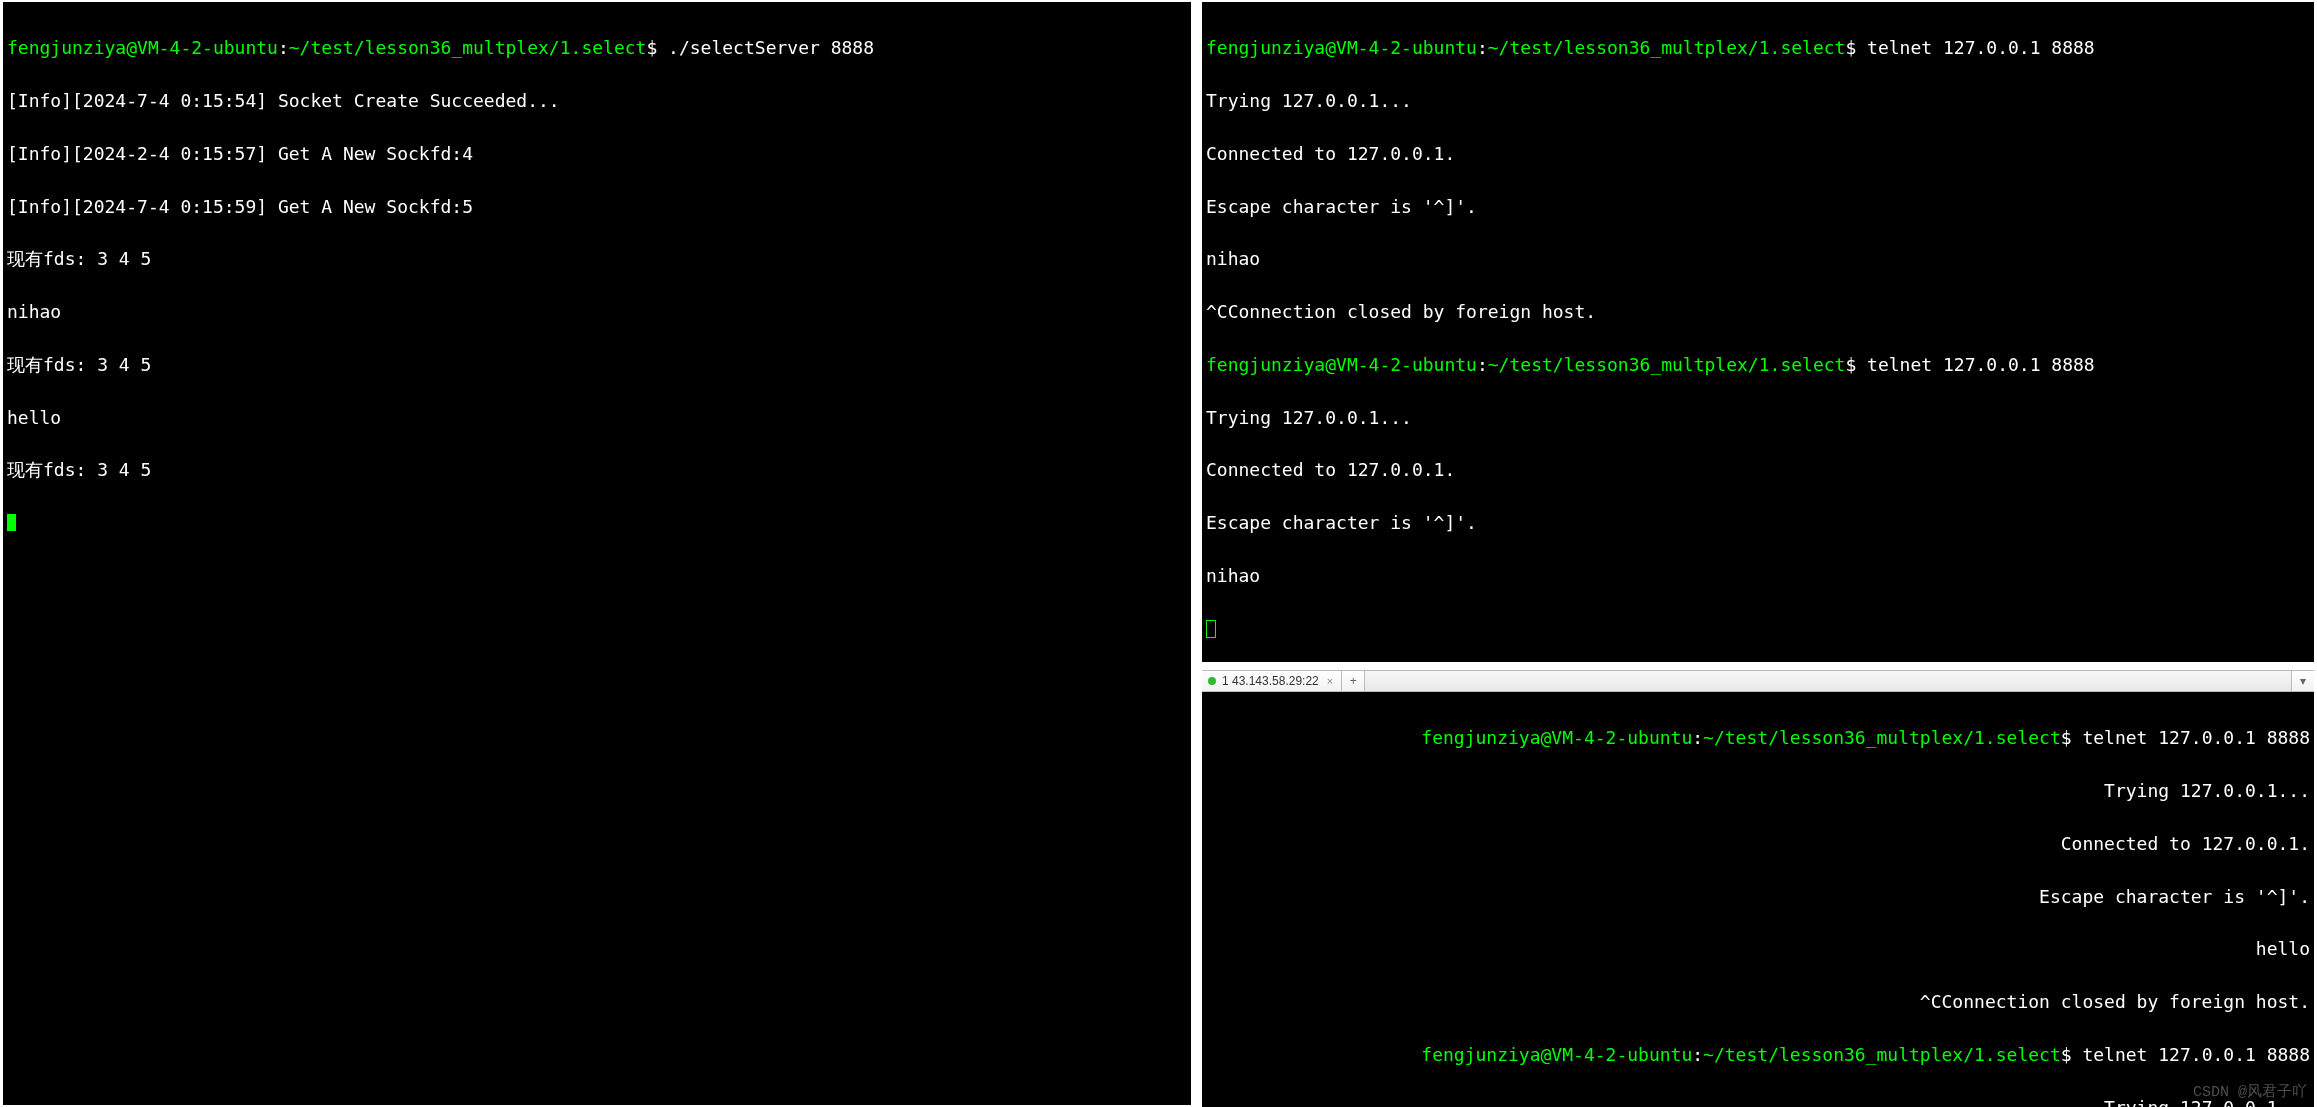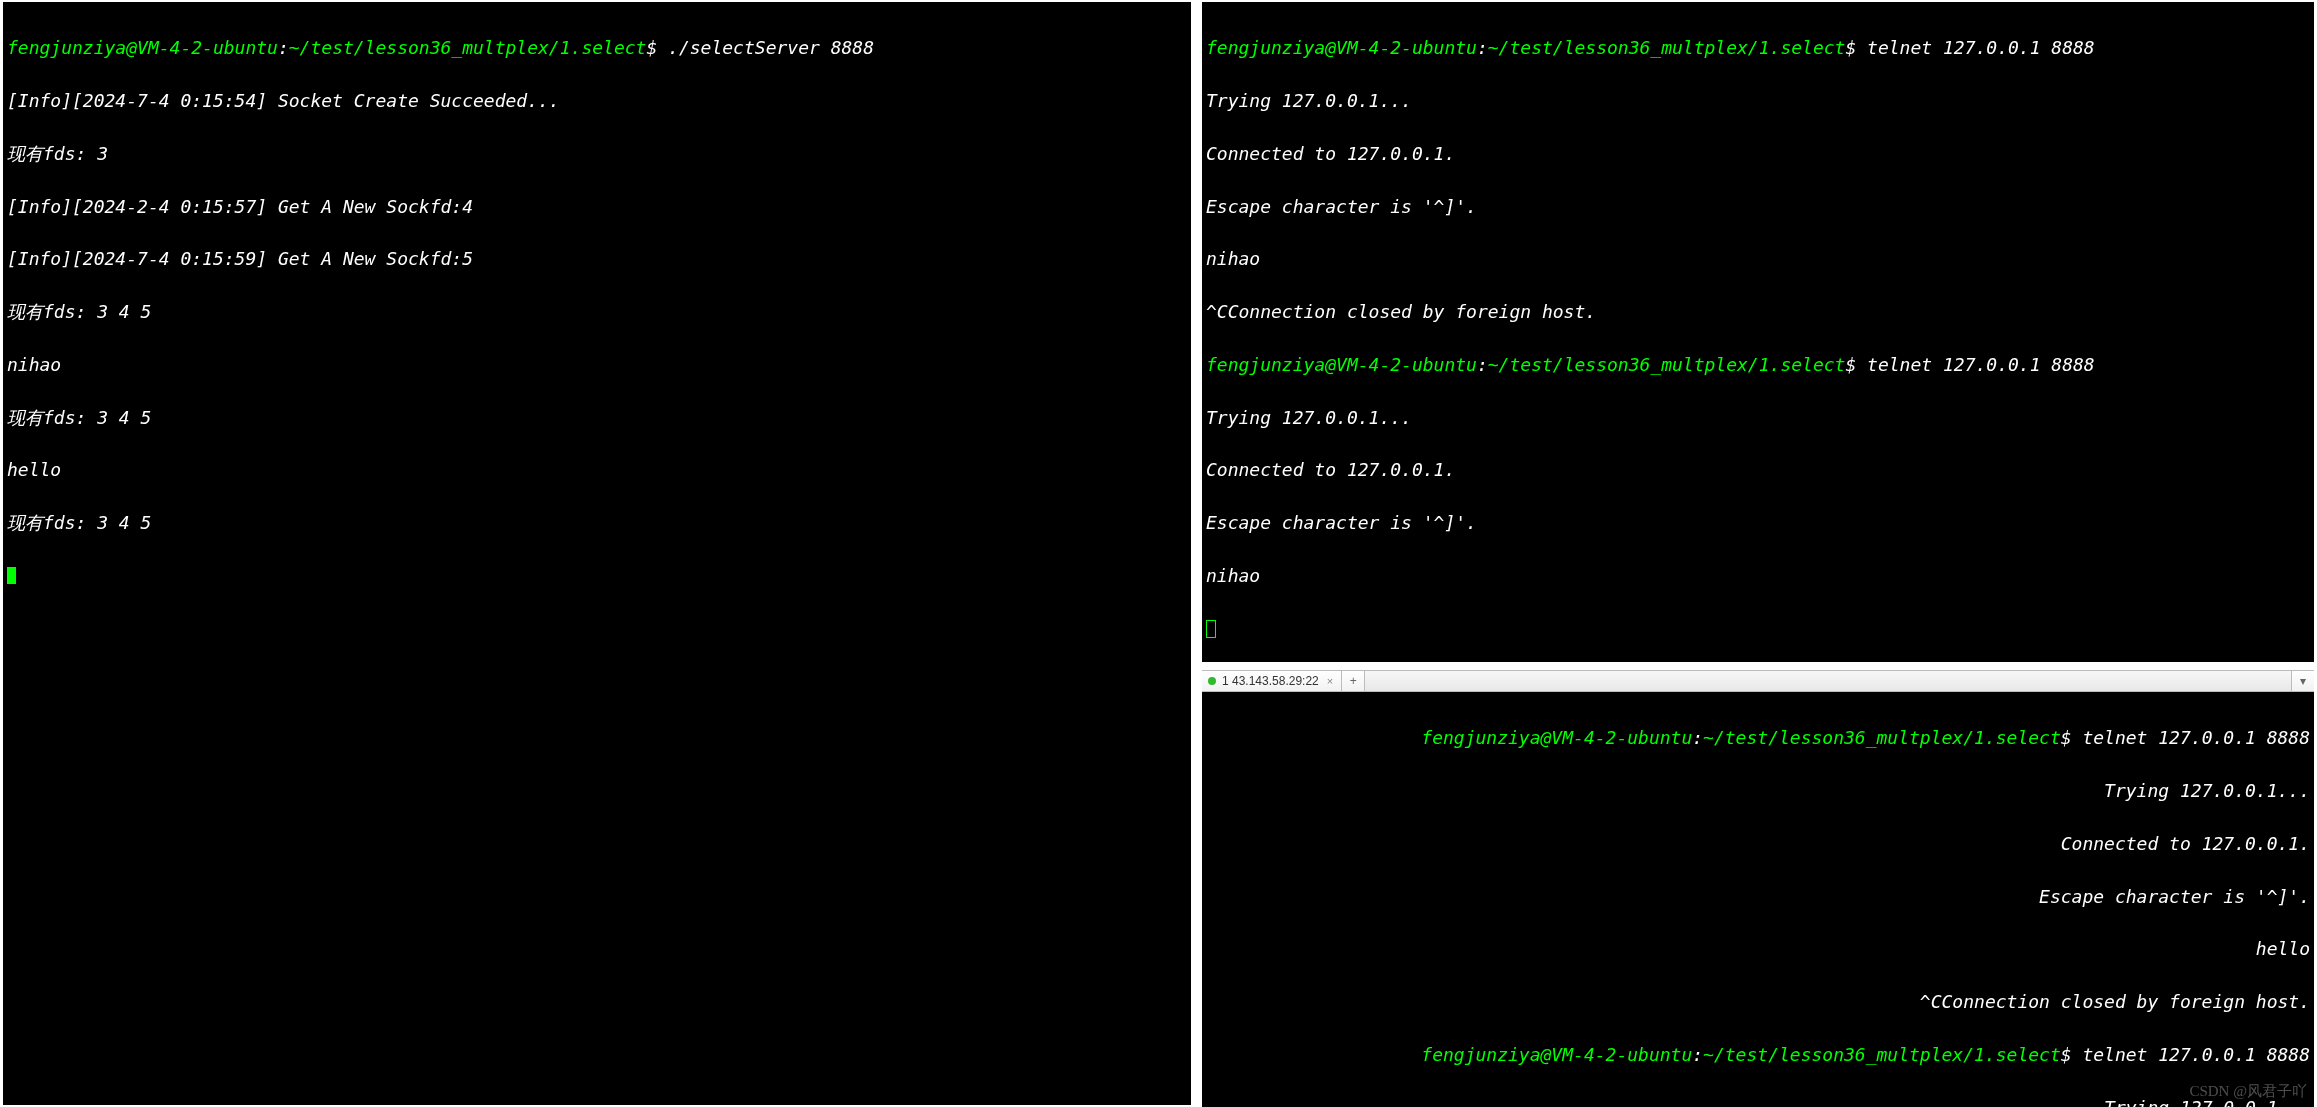--- a/index.html
+++ b/index.html
@@ -23,21 +23,21 @@
     color: #ffffff;
     box-sizing: border-box;
   }
   .term {
     padding: 2px 4px;
     font-size: 18px;
     line-height: 17.6px;
     white-space: pre;
     color: #ffffff;
   }
-  .term .line { display: block; white-space: pre; font-style: italic; }
+  .term .line { display: block; white-space: pre; }
   .prompt-green { color: #00ff00; }
   .cursor-green {
     display: inline-block;
     width: 9px;
     height: 17px;
     background: #00ff00;
     vertical-align: baseline;
   }
   .cursor-outline {
     display: inline-block;
@@ -139,35 +139,34 @@
     width: 1112px;
     height: 415px;
     background: #000000;
   }
 
   
   .watermark {
     position: absolute;
     right: 10px;
     bottom: 6px;
-    font-family: Liberation Serif, serif;
+    font-family: Liberation Mono, monospace;
     font-size: 15px;
     color: rgba(120,120,120,0.65);
   }
 </style>
 </head>
 <body>
 
 <div class="container">
 
   <div id="pane-left" class="pane">
     <div class="term">
       <span class="line"><span class="prompt-green">fengjunziya@VM-4-2-ubuntu</span><span>:</span><span class="prompt-green">~/test/lesson36_multplex/1.select</span><span>$ </span><span>./selectServer 8888</span></span>
       <span class="line">[Info][2024-7-4 0:15:54] Socket Create Succeeded...</span>
-      <span class="line">现有fds: 3</span>
       <span class="line">[Info][2024-2-4 0:15:57] Get A New Sockfd:4</span>
       <span class="line">[Info][2024-7-4 0:15:59] Get A New Sockfd:5</span>
       <span class="line">现有fds: 3 4 5</span>
       <span class="line">nihao</span>
       <span class="line">现有fds: 3 4 5</span>
       <span class="line">hello</span>
       <span class="line">现有fds: 3 4 5</span>
       <span class="line"><span class="cursor-green"></span></span>
     </div>
   </div>

